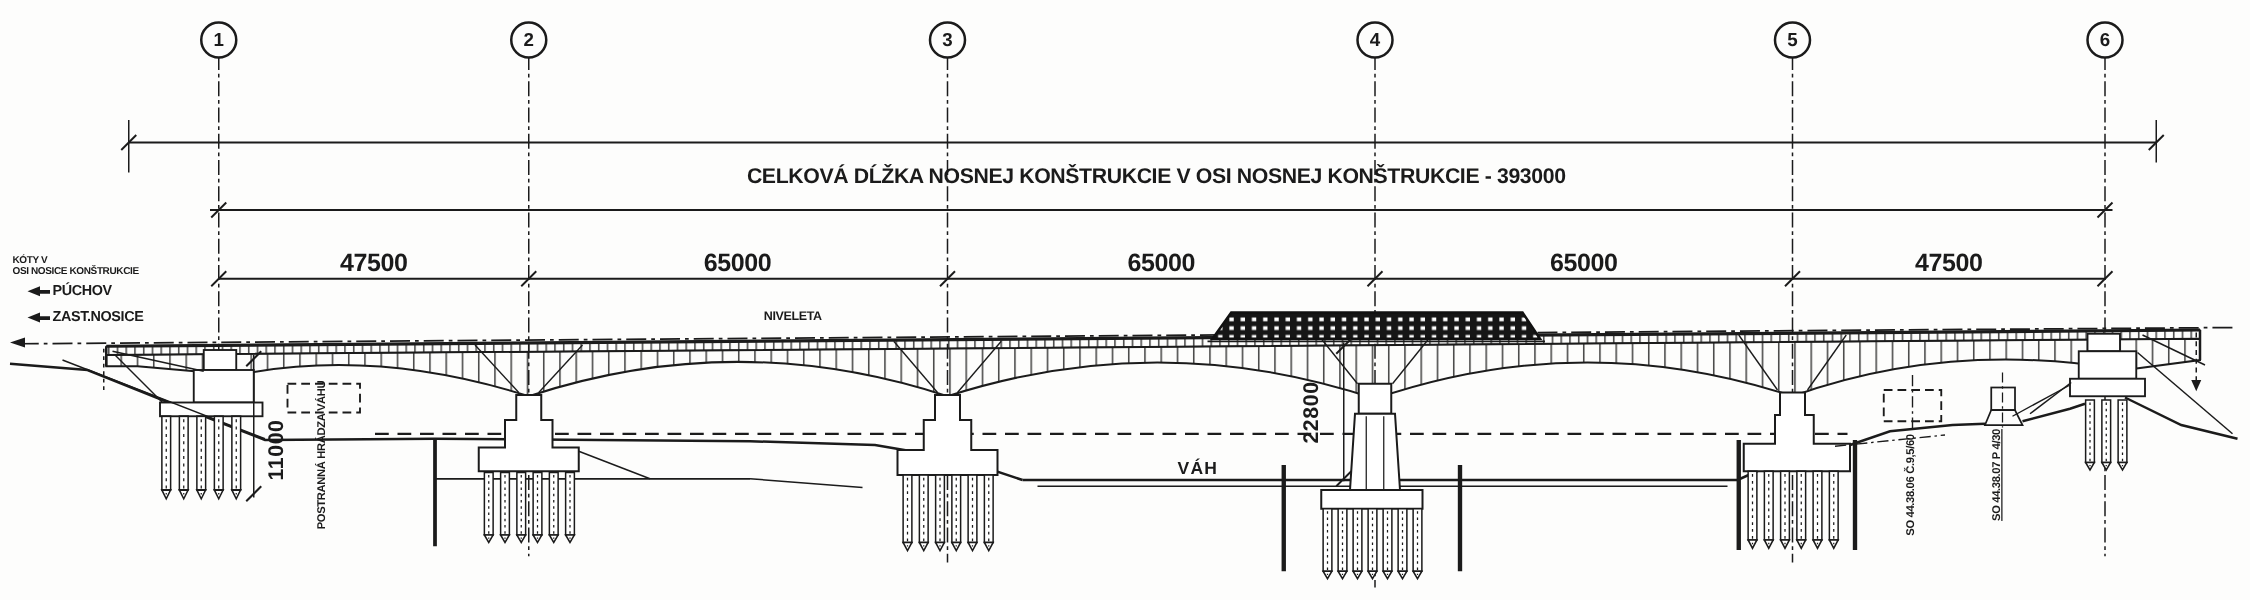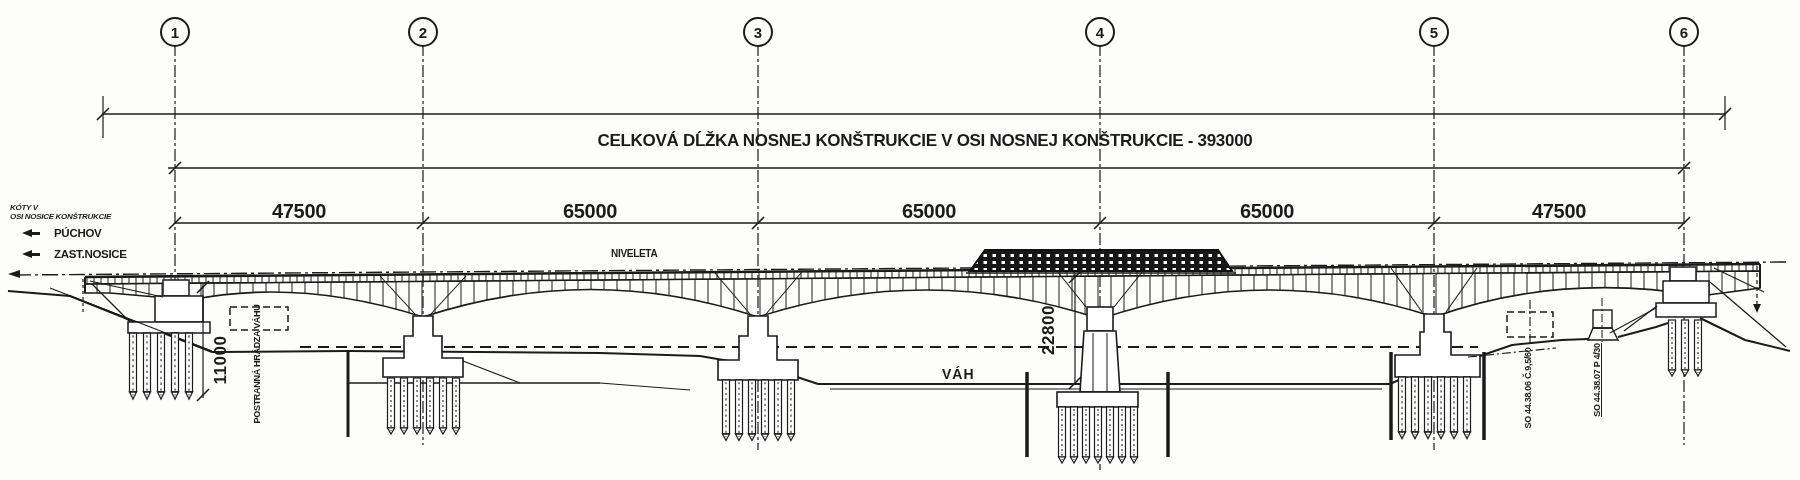--- a/index.html
+++ b/index.html
@@ -7,22 +7,22 @@
          font-family:"Liberation Sans",sans-serif;color:#1b1b1b;}
   #linework{position:absolute;left:0;top:0;}
   .lbl{position:absolute;white-space:nowrap;font-weight:bold;color:#1b1b1b;letter-spacing:-0.3px;}
   .ctr{transform:translateX(-50%);}
   .rot{transform:translate(-50%,-50%) rotate(-90deg);transform-origin:center;}
   .title{font-size:17px;}
   .span-dim{font-size:20px;}
   .axis-circle{position:absolute;width:26px;height:26px;border:2px solid #1b1b1b;border-radius:50%;
                background:#fdfdfc;display:flex;align-items:center;justify-content:center;
                font-size:15px;font-weight:bold;transform:translateX(-50%);}
-  .tiny{font-size:8px;line-height:9px;font-style:italic;}
-  .dir{font-size:11.5px;display:flex;align-items:center;gap:14px;}
+  .tiny{font-size:8px;line-height:9px;}
+  .dir{font-size:11.5px;display:flex;align-items:center;gap:2px;}
   .arr{display:inline-flex;align-items:center;}
   .arr .head{width:0;height:0;border-top:4px solid transparent;border-bottom:4px solid transparent;border-right:10px solid #1b1b1b;}
   .arr .tail{width:8px;height:3px;background:#1b1b1b;}
   .niv{font-size:10px;margin-left:46px;}
   .river{font-size:14px;letter-spacing:1px;}
   .vdim{font-size:17px;letter-spacing:0.5px;}
   .note-rot{font-size:9px;}
   .underl{text-decoration:underline;}
 </style>
 </head>

